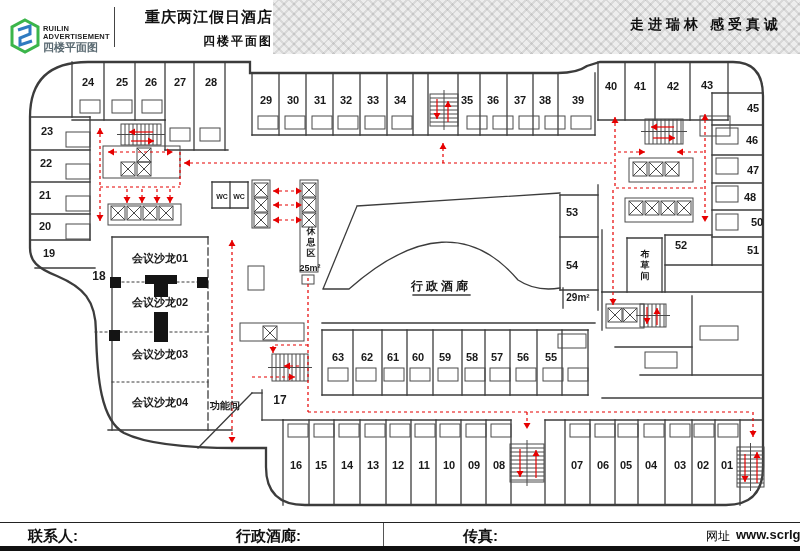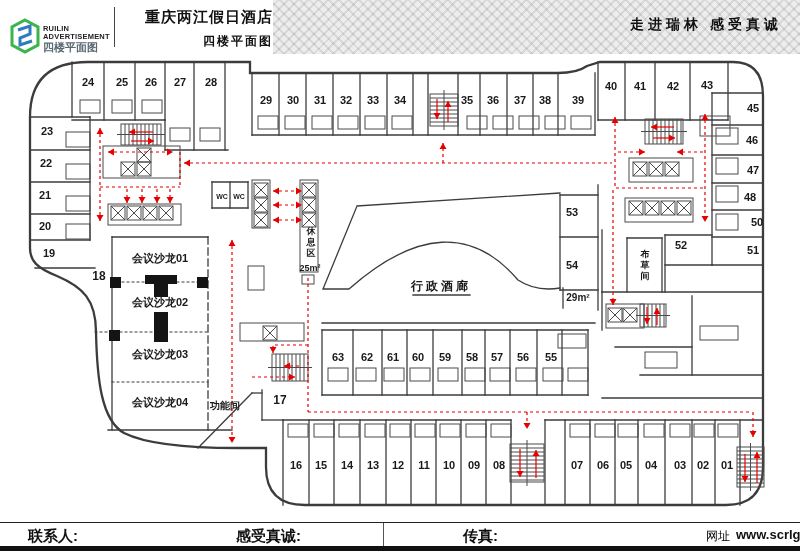--- a/index.html
+++ b/index.html
@@ -619,21 +619,21 @@
         <text x="311" y="245" text-anchor="middle" font-size="9" class="lbl">息</text>
         <text x="311" y="256" text-anchor="middle" font-size="9" class="lbl">区</text>
         <text x="645" y="257" text-anchor="middle" font-size="9" class="lbl">布</text>
         <text x="645" y="268" text-anchor="middle" font-size="9" class="lbl">草</text>
         <text x="645" y="279" text-anchor="middle" font-size="9" class="lbl">间</text>
       </g>
   </svg>
 
   <div id="footer-band">
     <span class="flabel" style="left:28px">联系人:</span>
-    <span class="flabel" style="left:236px">感受真诚:</span>
+    <span class="flabel" style="left:236px">行政酒廊:</span>
     <span class="flabel" style="left:463px">传真:</span>
     <div id="f-divider"></div>
     <span id="web-label">网址</span>
     <span id="website">www.scrlgg.com</span>
   </div>
   <div id="footer-black"></div>
 
 </div>
 
 </body></html>

